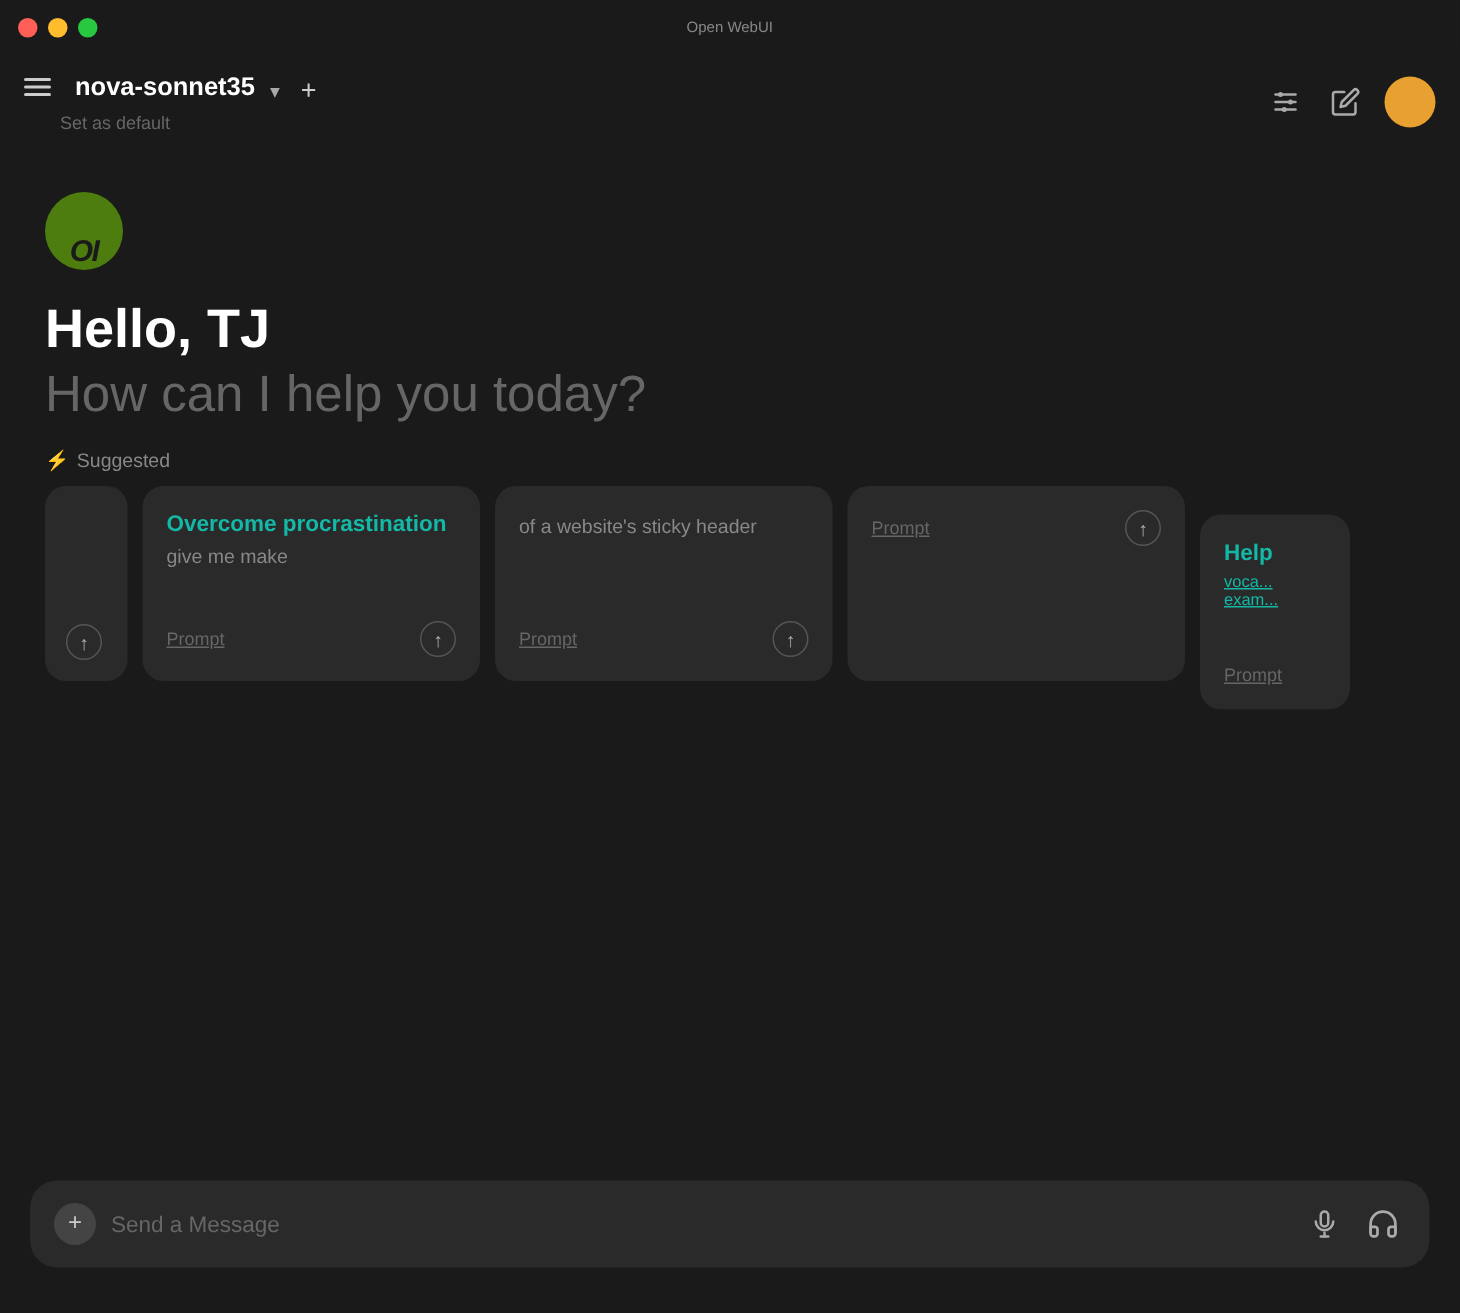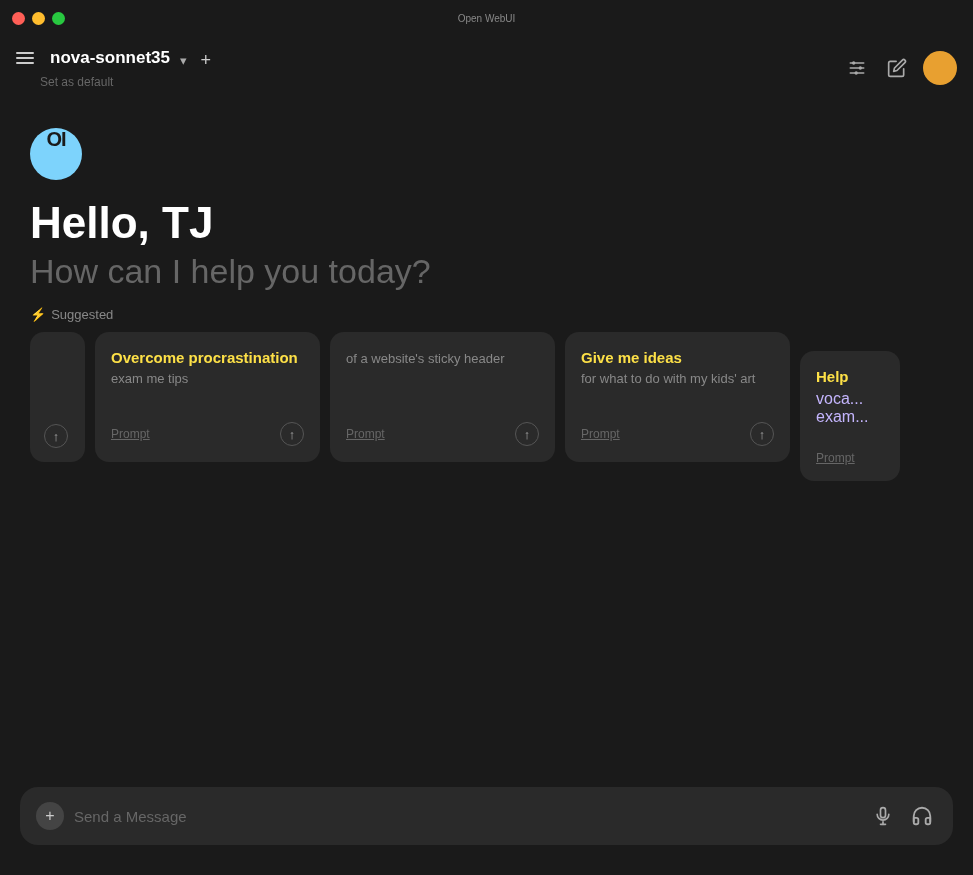--- a/index.html
+++ b/index.html
@@ -156,36 +156,37 @@
     
     .main-content {
       padding: 30px 30px 0 30px;
       flex: 1;
     }
 
     .logo-circle {
       width: 52px;
       height: 52px;
       border-radius: 50%;
-      background-color: #7dd3fc;
-      display: flex;
-      align-items: flex-start;
+      background-color: #4d7c0f;
+      display: flex;
+      align-items: flex-end;
       justify-content: center;
       margin-bottom: 18px;
+      font-style: italic;
     }
 
     .logo-text {
       font-size: 20px;
       font-weight: 900;
       color: #1a1a1a;
       letter-spacing: -1px;
     }
 
     .greeting-name {
-      font-size: 44px;
+      font-size: 36px;
       font-weight: 700;
       color: #fff;
       margin-bottom: 4px;
     }
 
     .greeting-subtitle {
       font-size: 34px;
       font-weight: 400;
       color: #666;
       margin-bottom: 16px;
@@ -241,21 +242,21 @@
       cursor: pointer;
       display: flex;
       flex-direction: column;
       justify-content: space-between;
       position: relative;
     }
 
     .card-title {
       font-size: 15px;
       font-weight: 600;
-      color: #fde047;
+      color: #14b8a6;
       line-height: 1.3;
     }
 
     .card-subtitle {
       font-size: 13px;
       color: #888;
       margin-top: 3px;
     }
 
     .card-footer {
@@ -447,53 +448,49 @@
 
       <div class="card-partial-left">
         <div style="position:absolute;bottom:14px;left:14px;">
           <button class="arrow-up-btn">↑</button>
         </div>
       </div>
 
       <div class="card">
         <div>
           <div class="card-title">Overcome procrastination</div>
-          <div class="card-subtitle">exam me tips</div>
+          <div class="card-subtitle">give me make</div>
         </div>
         <div class="card-footer">
           <span class="card-prompt">Prompt</span>
           <button class="arrow-up-btn">↑</button>
         </div>
       </div>
 
       <div class="card">
         <div>
           <div class="card-subtitle">of a website's sticky header</div>
         </div>
         <div class="card-footer">
           <span class="card-prompt">Prompt</span>
           <button class="arrow-up-btn">↑</button>
         </div>
       </div>
 
       <div class="card">
-        <div>
-          <div class="card-title">Give me ideas</div>
-          <div class="card-subtitle">for what to do with my kids' art</div>
-        </div>
         <div class="card-footer">
           <span class="card-prompt">Prompt</span>
           <button class="arrow-up-btn">↑</button>
         </div>
       </div>
 
       <div class="card-partial-right">
         <div>
           <div class="card-title">Help</div>
-          <div class="card-subtitle" style="font-size:16px;color:#c4b5fd;">voca...<br>exam...</div>
+          <div class="card-subtitle" style="font-size:11px;color:#14b8a6;text-decoration:underline;">voca...<br>exam...</div>
         </div>
         <div class="card-footer">
           <span class="card-prompt">Prompt</span>
         </div>
       </div>
     </div>
   </div>
 </div>
 
 <div class="input-area">

